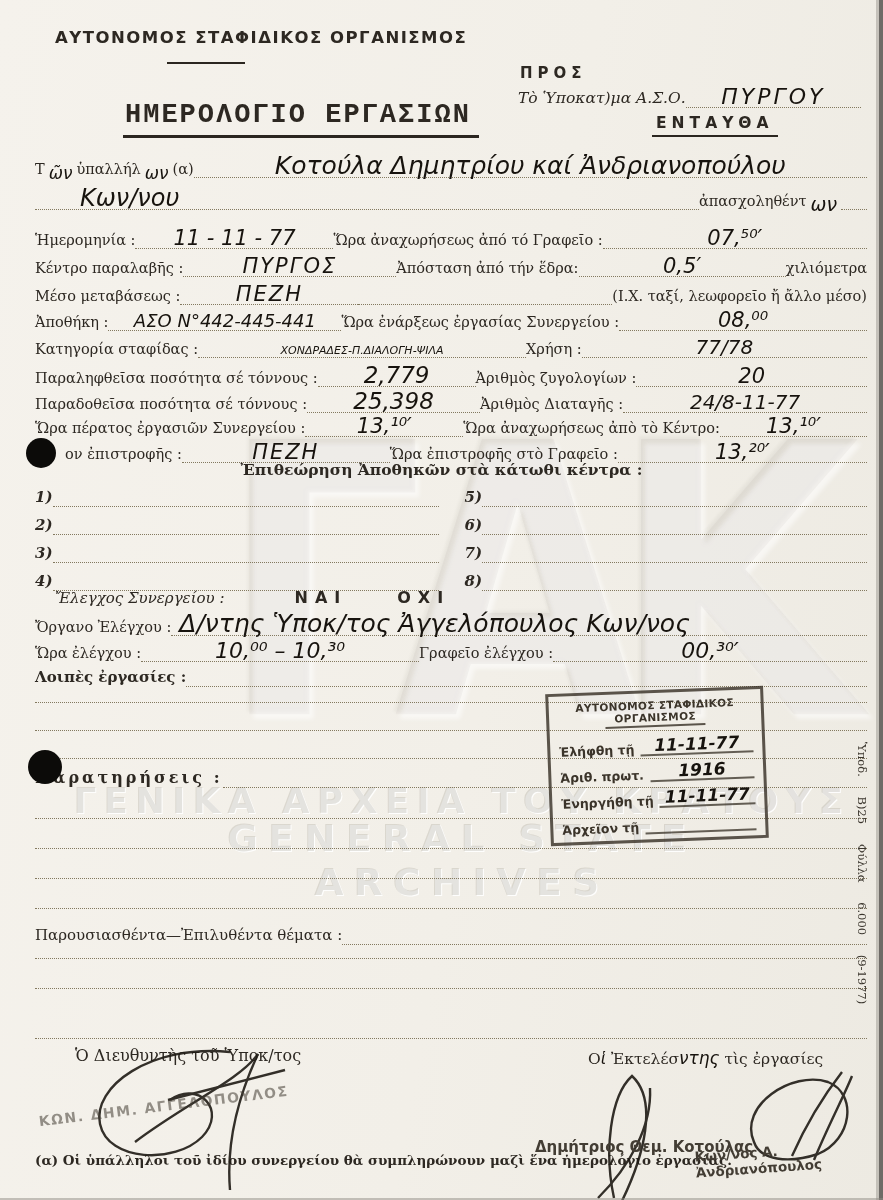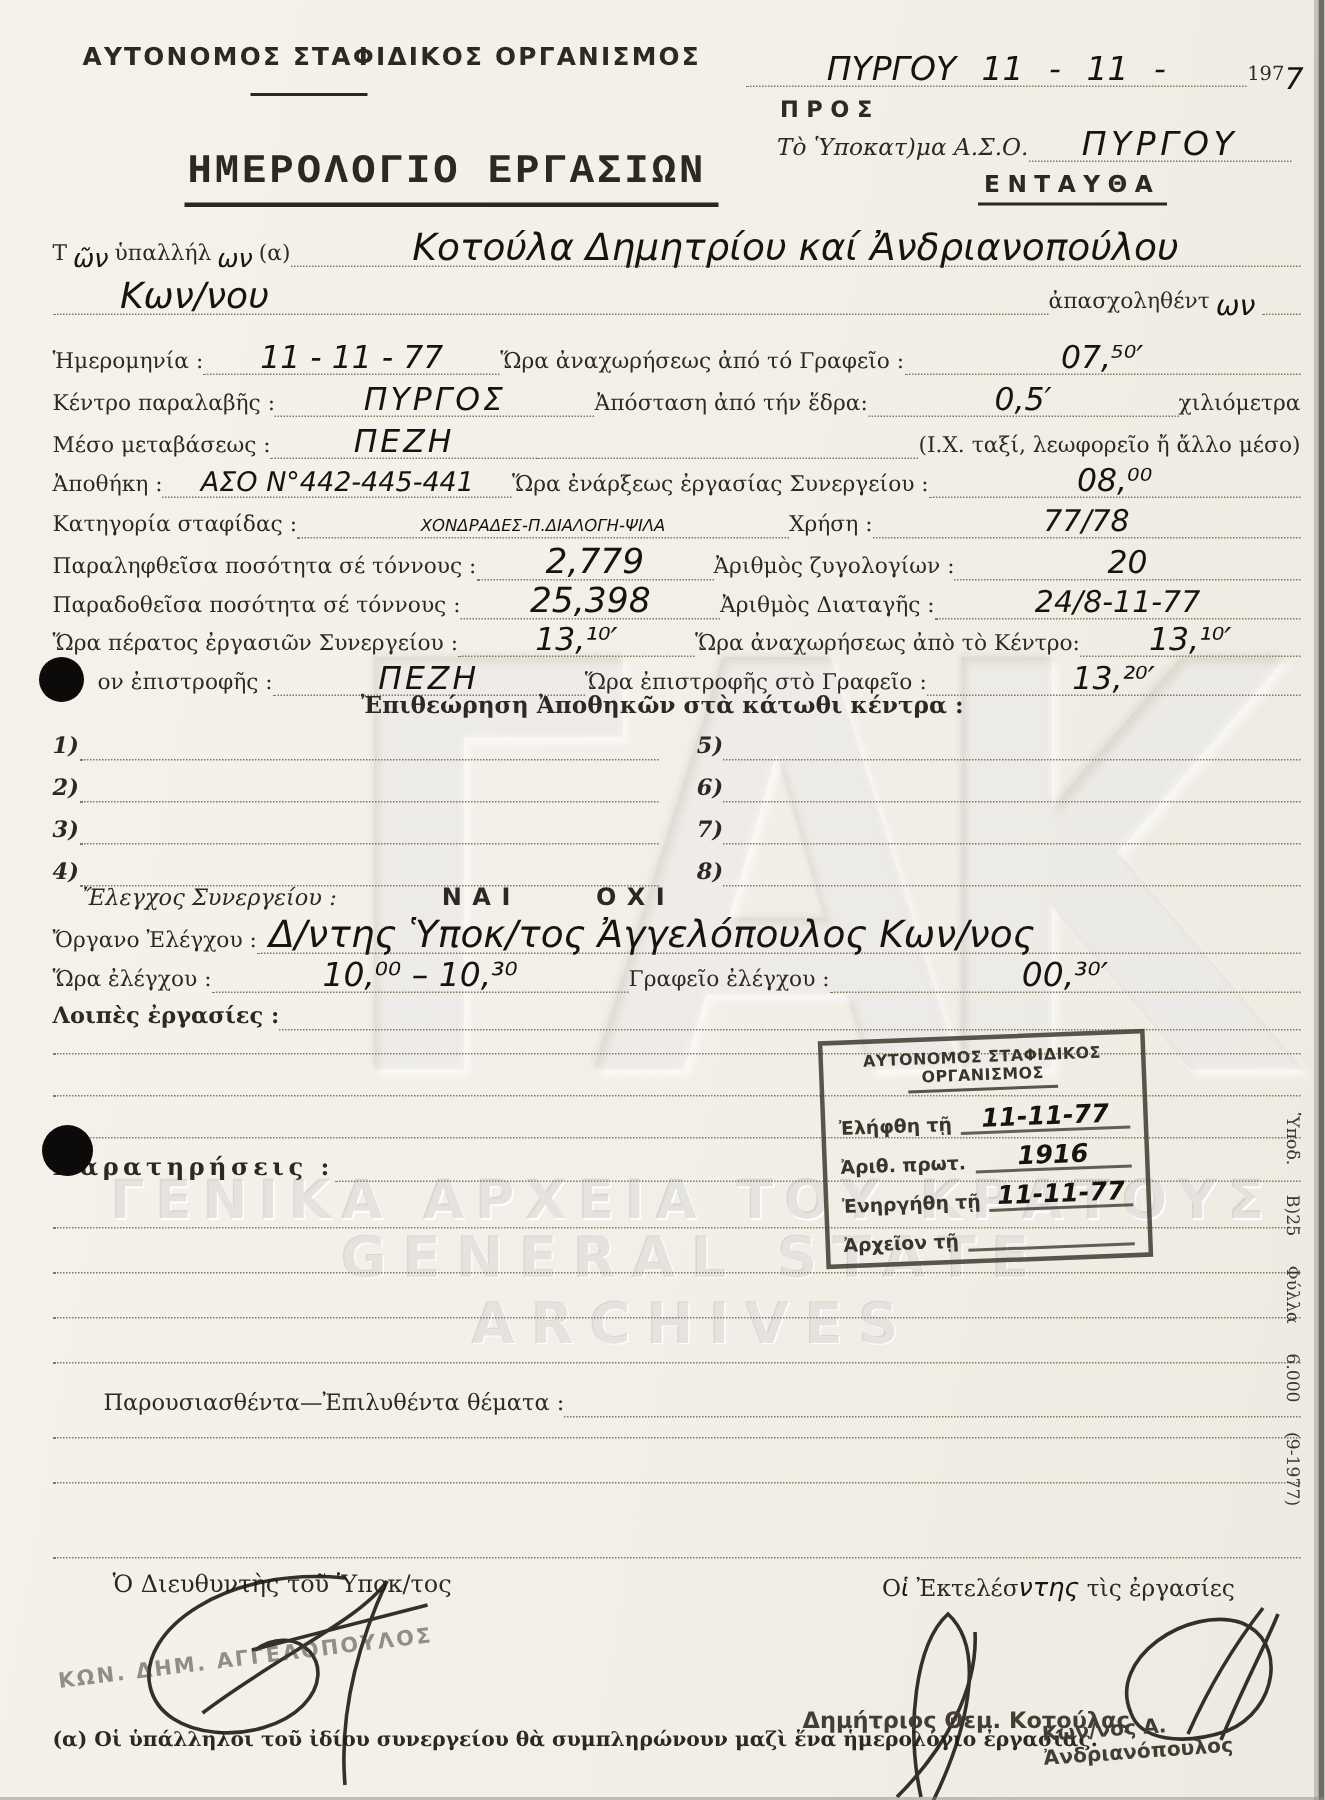--- a/index.html
+++ b/index.html
@@ -52,25 +52,20 @@
 <div class="page">
 
   <div class="wmm">ΓΑΚ</div>
   <div class="wmt" style="top:780px;font-size:36px;letter-spacing:7px;">ΓΕΝΙΚΑ ΑΡΧΕΙΑ ΤΟΥ ΚΡΑΤΟΥΣ</div>
   <div class="wmt" style="top:816px;font-size:38px;letter-spacing:10px;">GENERAL STATE ARCHIVES</div>
 
   <div class="org">ΑΥΤΟΝΟΜΟΣ ΣΤΑΦΙΔΙΚΟΣ ΟΡΓΑΝΙΣΜΟΣ</div>
   <div class="orgline"></div>
   <div class="title">ΗΜΕΡΟΛΟΓΙΟ ΕΡΓΑΣΙΩΝ</div>
 
-  <div class="frow" style="top:32px;left:497px;right:14px;height:26px;">
-    <span class="fill fgrow"><span class="hw" style="font-size:22px;word-spacing:10px;">ΠΥΡΓΟΥ 11 - 11 -</span></span>
-    <span class="lbl" style="font-size:13px;">197</span>
-      <span class="hw" style="font-size:20px;">7</span>
-  </div>
   <div class="pros">ΠΡΟΣ</div>
   <div class="frow" style="top:82px;left:518px;right:22px;height:26px;">
     <span class="lbl ital" style="font-size:15.5px;">Τὸ Ὑποκατ)μα Α.Σ.Ο.</span>
     <span class="fill fgrow"><span class="hw" style="font-size:22px;letter-spacing:3px;">ΠΥΡΓΟΥ</span></span>
   </div>
   <div class="entautha">ΕΝΤΑΥΘΑ</div>
 
   <div class="frow" style="top:148px;height:30px;">
     <span class="lbl">Τ</span>
     <span class="hw" style="font-size:17px;padding:0 4px;">ῶν</span>
@@ -198,21 +193,21 @@
 
   <div class="frow" style="top:762px;height:26px;">
     <span class="lbl bold" style="font-size:16px;letter-spacing:3px;">Παρατηρήσεις :</span>
     <span class="fill fgrow"></span>
   </div>
   <div class="dl" style="top:818px;"></div>
   <div class="dl" style="top:848px;"></div>
   <div class="dl" style="top:878px;"></div>
   <div class="dl" style="top:908px;"></div>
 
-  <div class="frow" style="top:926px;margin-left:34px;">
+  <div class="frow" style="top:926px;">
     <span class="lbl" style="font-size:15px;">Παρουσιασθέντα—Ἐπιλυθέντα θέματα :</span>
     <span class="fill fgrow"></span>
   </div>
   <div class="dl" style="top:958px;"></div>
   <div class="dl" style="top:988px;"></div>
   <div class="dl" style="top:1038px;"></div>
 
   <div class="stamp">
     <div class="t">ΑΥΤΟΝΟΜΟΣ ΣΤΑΦΙΔΙΚΟΣ ΟΡΓΑΝΙΣΜΟΣ</div>
     <div class="tl"></div>

